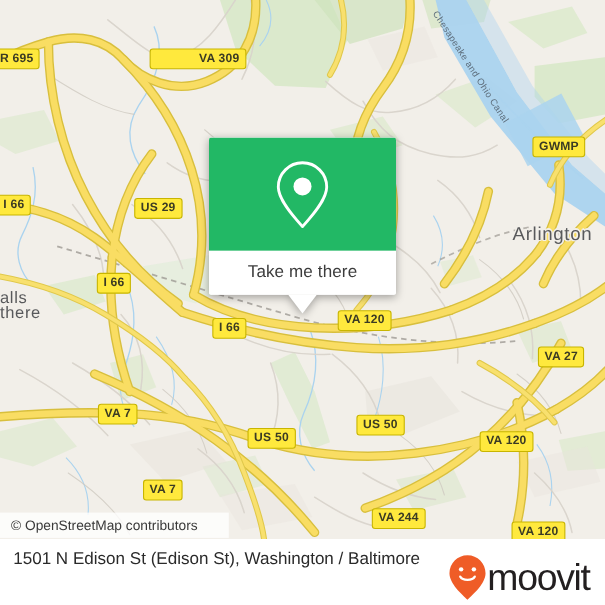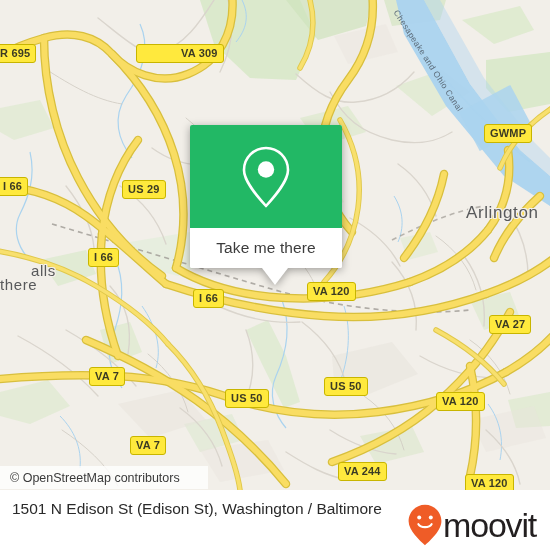--- a/index.html
+++ b/index.html
@@ -69,21 +69,21 @@
 
   
   #popup {
     position: absolute;
     left: 190px;
     top: 125px;
     width: 170px;
     filter: drop-shadow(0 2px 4px rgba(0,0,0,0.35));
   }
   #popup-body {
-    width: 152px;
+    width: 170px;
     background: #ffffff;
     border-radius: 2px;
     overflow: hidden;
   }
   #popup-green {
     height: 103px;
     background: #22b865;
     display: flex;
     align-items: center;
     justify-content: center;
@@ -353,21 +353,21 @@
         <div class="map-label shield" style="left: 324px; top: 377px;">US 50</div>
         <div class="map-label shield" style="left: 225px; top: 389px;">US 50</div>
         <div class="map-label shield" style="left: 436px; top: 392px;">VA 120</div>
         <div class="map-label shield" style="left: 130px; top: 436px;">VA 7</div>
         <div class="map-label shield" style="left: 338px; top: 462px;">VA 244</div>
         <div class="map-label shield" style="left: 465px; top: 474px;">VA 120</div>
       </div>
 
     <div id="places">
         <div class="map-label place-label" style="left: 466px; top: 203px;">Arlington</div>
-        <div class="map-label place-label small" style="left: 0px; top: 262px; padding-left: 31px;">alls</div>
+        <div class="map-label place-label small" style="left: 0px; top: 262px;">alls</div>
         <div class="map-label place-label small" style="left: 0px; top: 276px;">there</div>
       </div>
 
     <div id="waters">
         <div class="map-label water-label" style="left: 400px; top: 8px; transform: rotate(57deg); transform-origin: left top;">Chesapeake and Ohio Canal</div>
       </div>
 
     <div id="popup">
       <div id="popup-tail"></div>
       <div id="popup-body">

